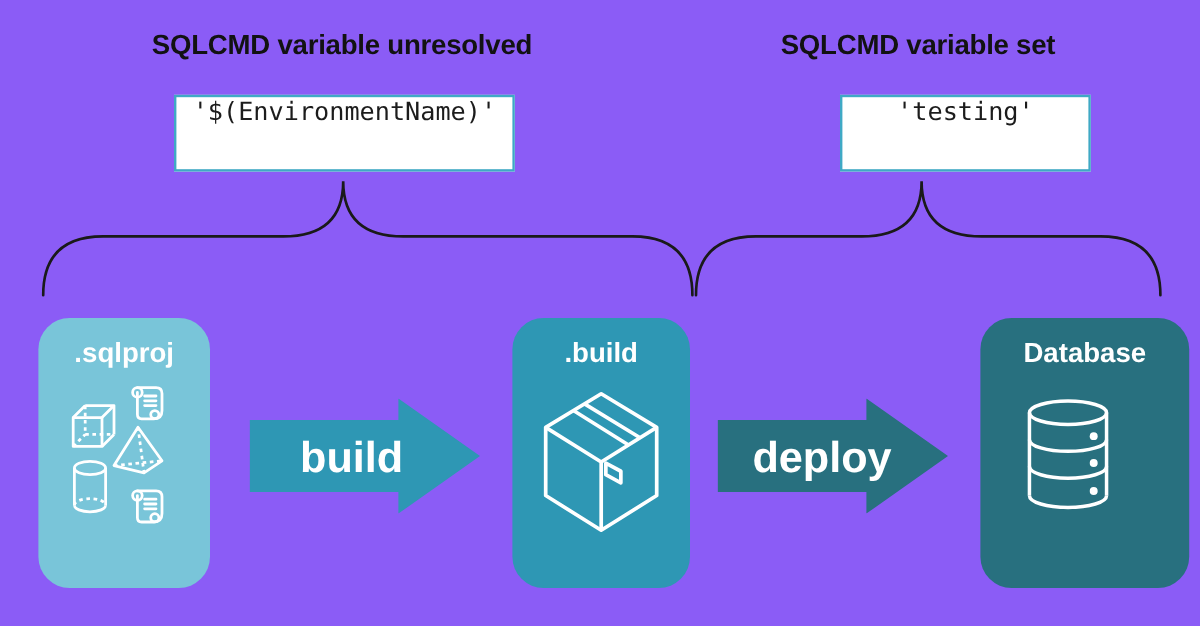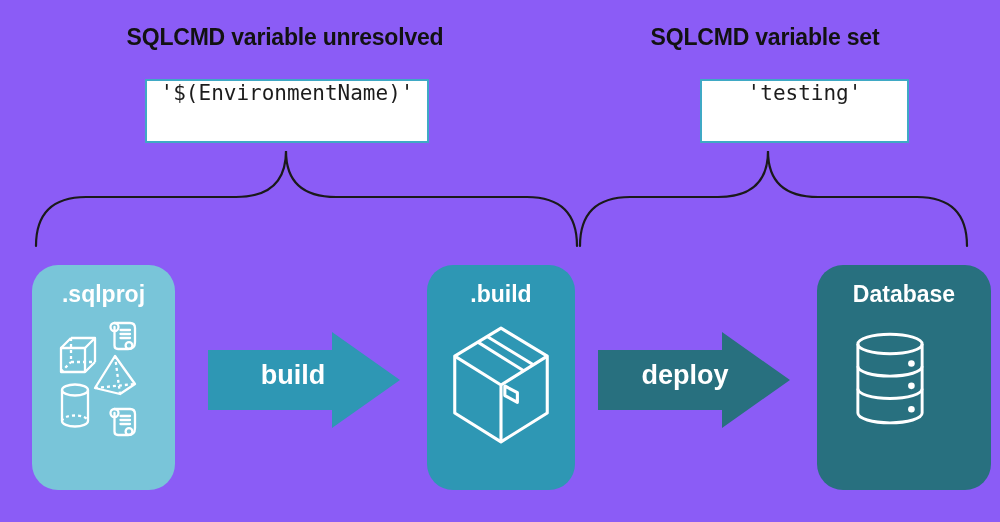--- a/index.html
+++ b/index.html
@@ -27,21 +27,21 @@
   #card-database{left:817px;width:174px;background:#28707f;}
   .card-label{
     position:absolute;left:0;top:16px;width:100%;text-align:center;
     color:#ffffff;font-size:23px;font-weight:700;
   }
   .arrow-svg{position:absolute;top:332px;width:192px;height:96px;}
   #build-arrow{left:208px;}
   #deploy-arrow{left:598px;}
   .arrow-label{
     position:absolute;top:360px;width:170px;text-align:center;color:#ffffff;
-    font-size:27px;font-weight:700;
+    font-size:36px;font-weight:700;
   }
   #build-label{left:208px;}
   #deploy-label{left:600px;}
   .icon-layer{position:absolute;left:0;top:0;}
 </style>
 </head>
 <body>
 
 <div id="stage">
 

